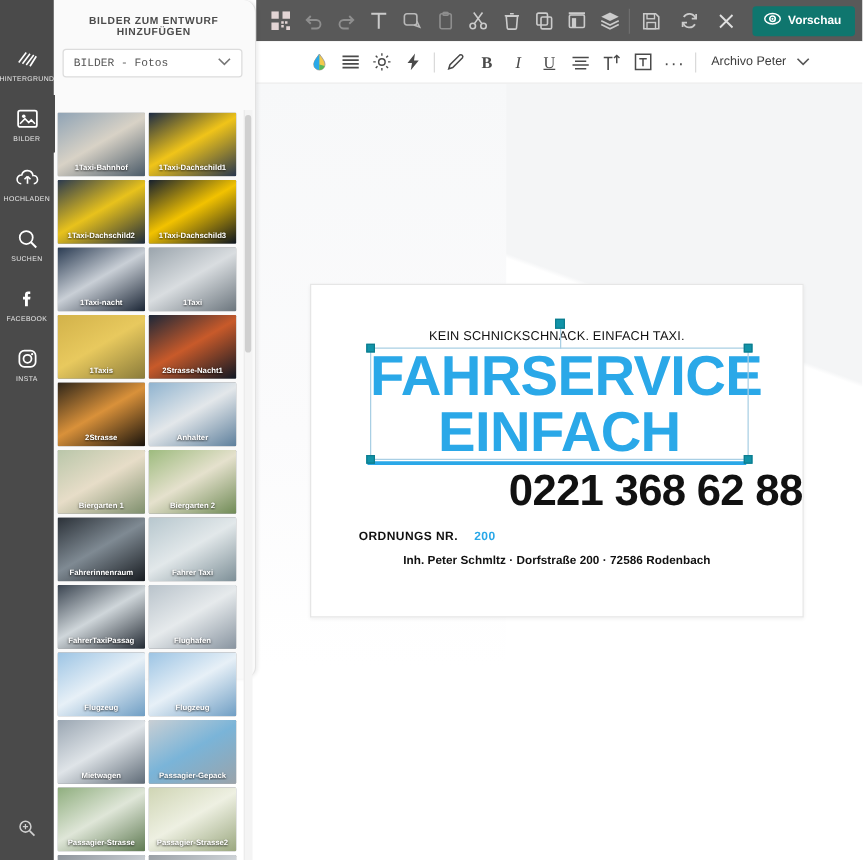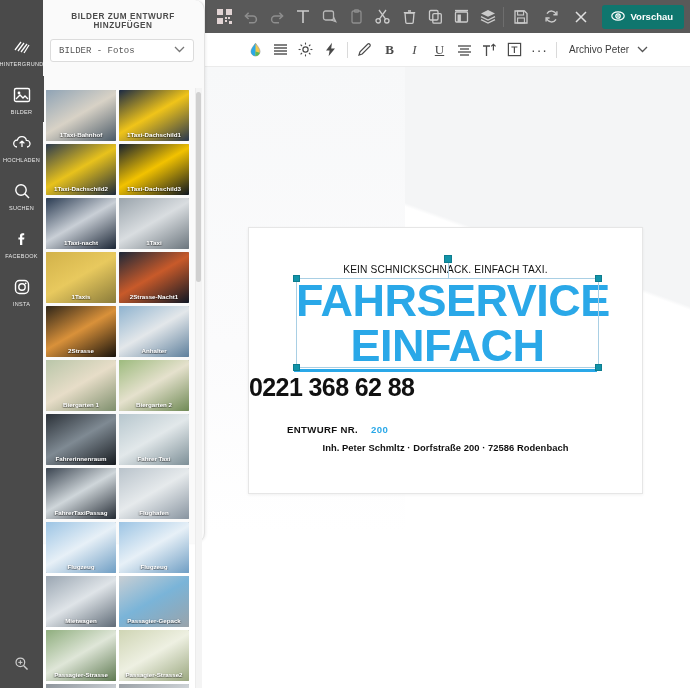--- a/index.html
+++ b/index.html
@@ -161,22 +161,22 @@
   }
   .headline {
     text-align: center; color: #2aa8e8; font-weight: bold;
     font-size: 45px; line-height: 45px; letter-spacing: -.5px;
   }
   #hl-rule {
     position: absolute; left: 45px; right: 45px; top: 141px;
     height: 3px; background: #2aa8e8;
   }
   #phone {
-    position: absolute; left: 0; right: 0; top: 145px; text-align: left;
-    font-size: 25px; font-weight: bold; color: #111; letter-spacing: -.6px;
+    position: absolute; left: 0; right: 0; top: 145px; text-align: right;
+    font-size: 35px; font-weight: bold; color: #111; letter-spacing: -.6px;
   }
   #ordnung {
     position: absolute; left: 38px; top: 196px;
     font-size: 9.6px; font-weight: bold; color: #111; letter-spacing: .35px;
   }
   #ordnung .num { color: #2aa8e8; margin-left: 10px; }
   #imprint {
     position: absolute; left: 0; right: 0; top: 214px; text-align: center;
     font-size: 9.4px; font-weight: bold; color: #111; letter-spacing: .05px;
   }
@@ -606,21 +606,21 @@
       <div id="headline-box">
         <div class="headline">FAHRSERVICE</div>
         <div class="headline">EINFACH</div>
       </div>
 
       <div id="hl-rule"></div>
 
       <div id="phone">0221 368 62 88</div>
 
       <div id="ordnung">
-        <span>ENTWURF NR.</span>
+        <span>ORDNUNGS NR.</span>
         <span class="num">200</span>
       </div>
 
       <div id="imprint">Inh. Peter Schmltz · Dorfstraße 200 · 72586 Rodenbach</div>
 
       <div id="sel-box">
         <div id="rot-line"></div>
         <div id="rot-handle"></div>
         <div class="handle h-tl"></div>
         <div class="handle h-tr"></div>

